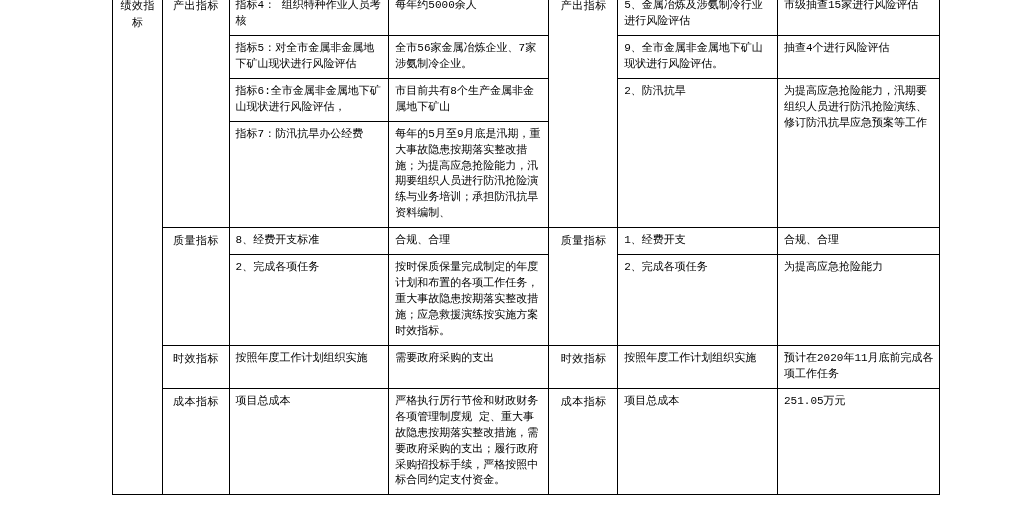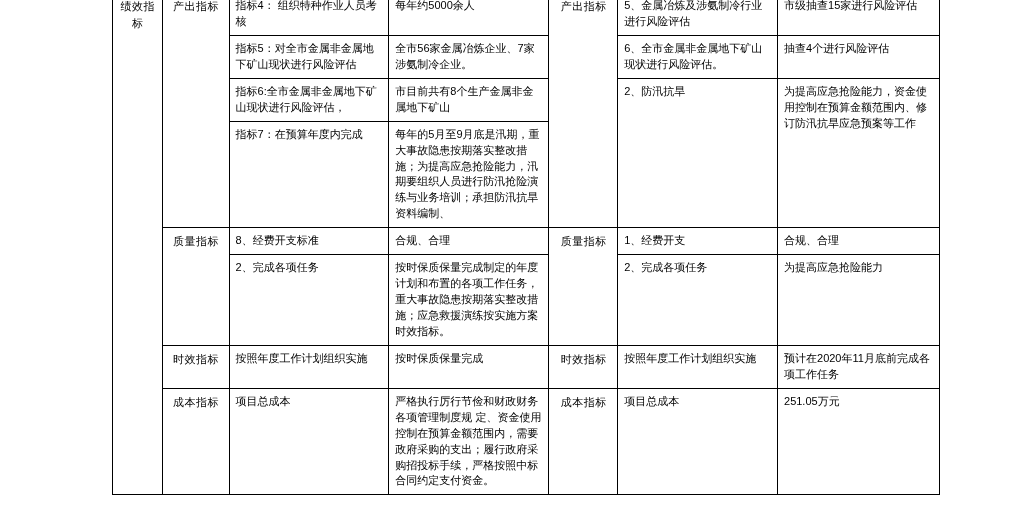--- a/index.html
+++ b/index.html
@@ -13,20 +13,21 @@
     font-family: "Liberation Sans", sans-serif;
     font-size: 11px;
     color: #000000;
     overflow: hidden;
   }
   .page {
     position: relative;
     width: 1035px;
     height: 512px;
     background: #ffffff;
+    font-family: Liberation Mono, monospace;
   }
   table.perf {
     border-collapse: collapse;
     table-layout: fixed;
     position: absolute;
     left: 112px;
     top: -8px;
     width: 828px;
     background: #ffffff;
   }
@@ -97,33 +98,33 @@
             <span>产出指标</span>
           </div>
         </td>
         <td>5、金属冶炼及涉氨制冷行业进行风险评估</td>
         <td>市级抽查15家进行风险评估</td>
       </tr>
 
       <tr>
         <td>指标5：对全市金属非金属地下矿山现状进行风险评估</td>
         <td>全市56家金属冶炼企业、7家涉氨制冷企业。</td>
-        <td>6、全市金属非金属地下矿山现状进行风险评估。</td>
+        <td>9、全市金属非金属地下矿山现状进行风险评估。</td>
         <td>抽查4个进行风险评估</td>
       </tr>
 
       <tr>
         <td>指标6:全市金属非金属地下矿山现状进行风险评估，</td>
         <td>市目前共有8个生产金属非金属地下矿山</td>
         <td class="vcenter" rowspan="2">2、防汛抗旱</td>
-        <td class="vcenter" rowspan="2">为提高应急抢险能力，资金使用控制在预算金额范围内、修订防汛抗旱应急预案等工作</td>
+        <td class="vcenter" rowspan="2">为提高应急抢险能力，汛期要组织人员进行防汛抢险演练、修订防汛抗旱应急预案等工作</td>
       </tr>
 
       <tr>
-        <td class="vcenter">指标7：在预算年度内完成</td>
+        <td class="vcenter">指标7：防汛抗旱办公经费</td>
         <td>每年的5月至9月底是汛期，重大事故隐患按期落实整改措施；为提高应急抢险能力，汛期要组织人员进行防汛抢险演练与业务培训；承担防汛抗旱资料编制、</td>
       </tr>
 
       <tr>
         <td class="vcenter center" rowspan="2">
           <div class="vtext">
             <span>质量指标</span>
           </div>
         </td>
         <td class="vcenter">8、经费开支标准</td>
@@ -144,38 +145,38 @@
         <td class="vcenter">为提高应急抢险能力</td>
       </tr>
 
       <tr>
         <td class="vcenter center">
           <div class="vtext">
             <span>时效指标</span>
           </div>
         </td>
         <td class="vcenter">按照年度工作计划组织实施</td>
-        <td class="vcenter">按时保质保量完成</td>
+        <td class="vcenter">需要政府采购的支出</td>
         <td class="vcenter center">
           <div class="vtext">
             <span>时效指标</span>
           </div>
         </td>
         <td class="vcenter">按照年度工作计划组织实施</td>
         <td class="vcenter">预计在2020年11月底前完成各项工作任务</td>
       </tr>
 
       <tr>
         <td class="vcenter center">
           <div class="vtext">
             <span>成本指标</span>
           </div>
         </td>
         <td class="vcenter">项目总成本</td>
-        <td class="vcenter">严格执行厉行节俭和财政财务各项管理制度规 定、资金使用控制在预算金额范围内，需要政府采购的支出；履行政府采购招投标手续，严格按照中标合同约定支付资金。</td>
+        <td class="vcenter">严格执行厉行节俭和财政财务各项管理制度规 定、重大事故隐患按期落实整改措施，需要政府采购的支出；履行政府采购招投标手续，严格按照中标合同约定支付资金。</td>
         <td class="vcenter center">
           <div class="vtext">
             <span>成本指标</span>
           </div>
         </td>
         <td class="vcenter">项目总成本</td>
         <td class="vcenter">251.05万元</td>
       </tr>
     </tbody>
   </table>

